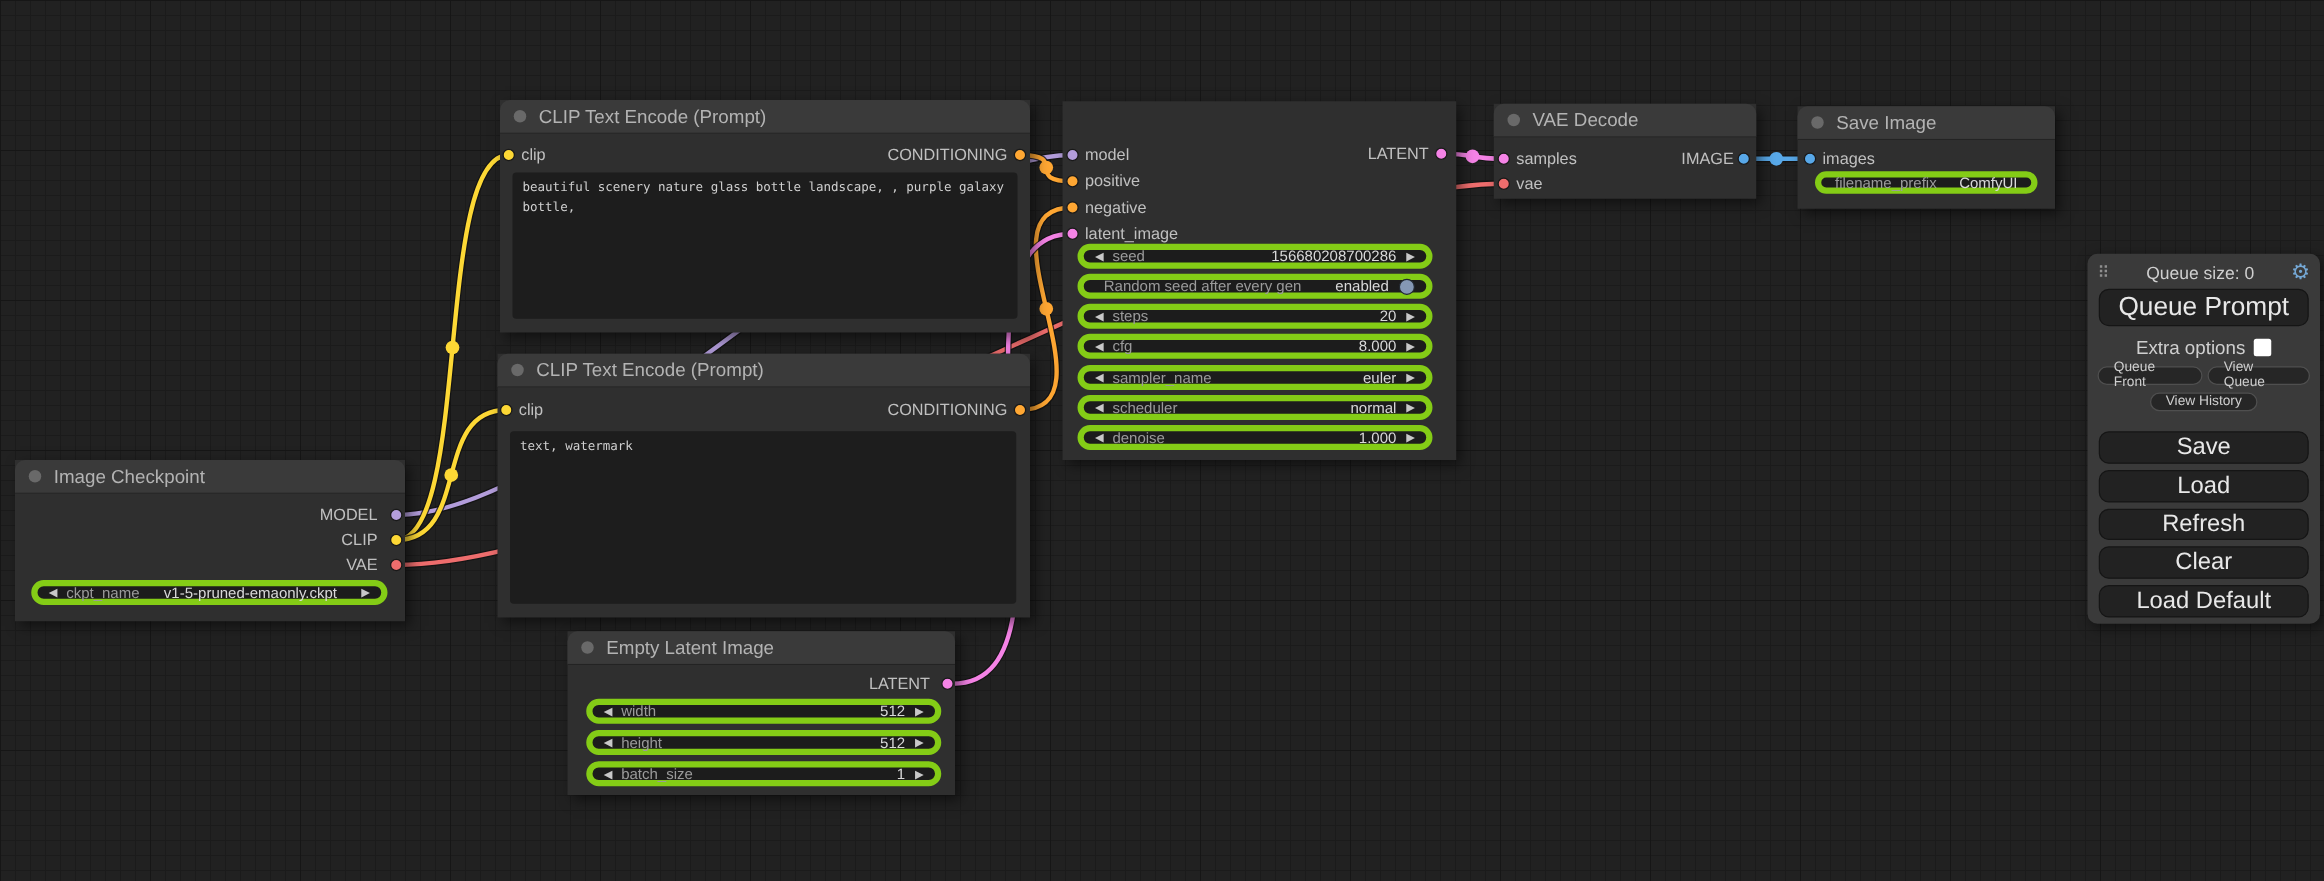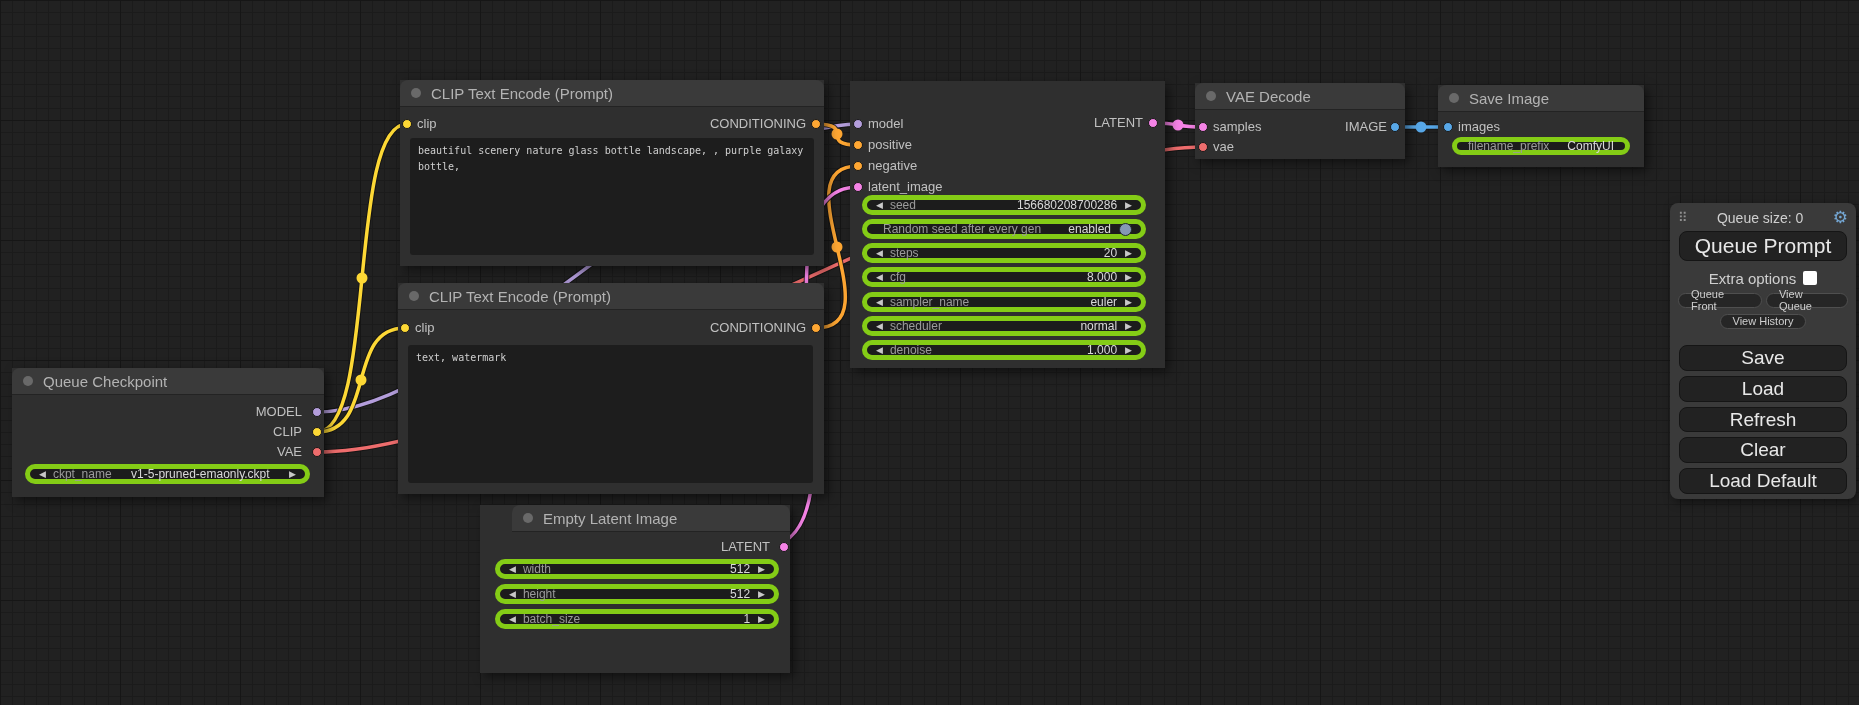--- a/index.html
+++ b/index.html
@@ -122,21 +122,21 @@
   <g>
     <path class="halo" d="M1395,127 C1420,127 1423,127 1448,127"></path>
     <path class="st-image" d="M1395,127 C1420,127 1423,127 1448,127"></path>
     <circle class="fl-image" cx="1421" cy="127" r="5.5"></circle>
   </g>
 </svg>
 
 <div class="node" style="left:12px;top:368px;width:312px;height:129px;">
   <div class="ntitle">
     <span class="tdot"></span>
-    <span>Queue Checkpoint</span>
+    <span>Image Checkpoint</span>
   </div>
   <span class="plabel out" style="right:22px;top:36px;">MODEL</span>
   <span class="port p-model" style="left:300px;top:39px;"></span>
   <span class="plabel out" style="right:22px;top:56px;">CLIP</span>
   <span class="port p-clip" style="left:300px;top:59px;"></span>
   <span class="plabel out" style="right:22px;top:76px;">VAE</span>
   <span class="port p-vae" style="left:300px;top:79px;"></span>
   <div class="widget" style="left:13px;top:96px;width:285px;">
     <span class="arrow">◀</span>
     <span class="wname">ckpt_name</span>
@@ -162,21 +162,21 @@
     <span class="tdot"></span>
     <span>CLIP Text Encode (Prompt)</span>
   </div>
   <span class="port p-clip" style="left:2px;top:40px;"></span>
   <span class="plabel" style="left:17px;top:37px;">clip</span>
   <span class="plabel out" style="right:18px;top:37px;">CONDITIONING</span>
   <span class="port p-cond" style="left:413px;top:40px;"></span>
   <div class="prompt" style="left:10px;top:62px;width:405px;height:138px;">text, watermark</div>
 </div>
 
-<div class="node" style="left:480px;top:505px;width:310px;height:168px;padding-left:32px;">
+<div class="node" style="left:454px;top:505px;width:310px;height:131px;">
   <div class="ntitle">
     <span class="tdot"></span>
     <span>Empty Latent Image</span>
   </div>
   <span class="plabel out" style="right:20px;top:34px;">LATENT</span>
   <span class="port p-latent" style="left:299px;top:37px;"></span>
   <div class="widget" style="left:15px;top:54px;width:284px;">
     <span class="arrow">◀</span>
     <span class="wname">width</span>
     <span class="wvalue">512</span>

